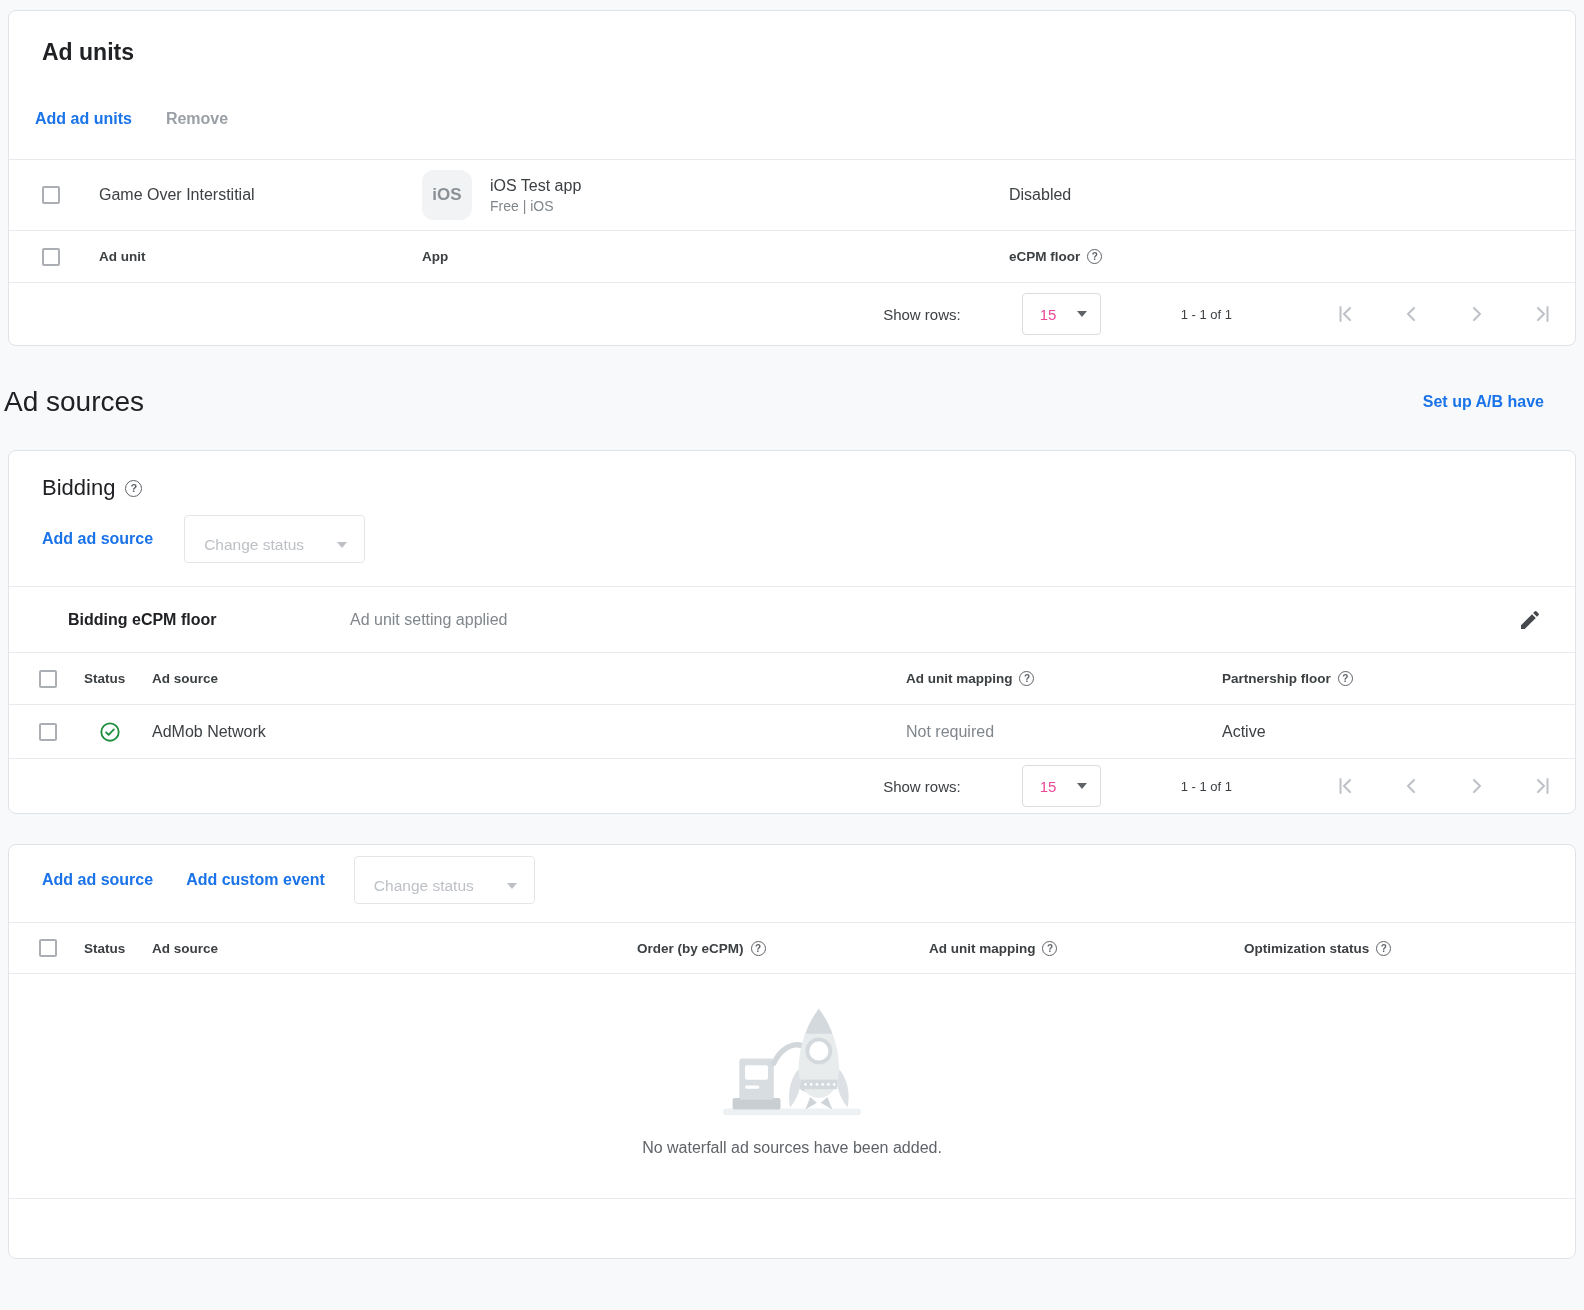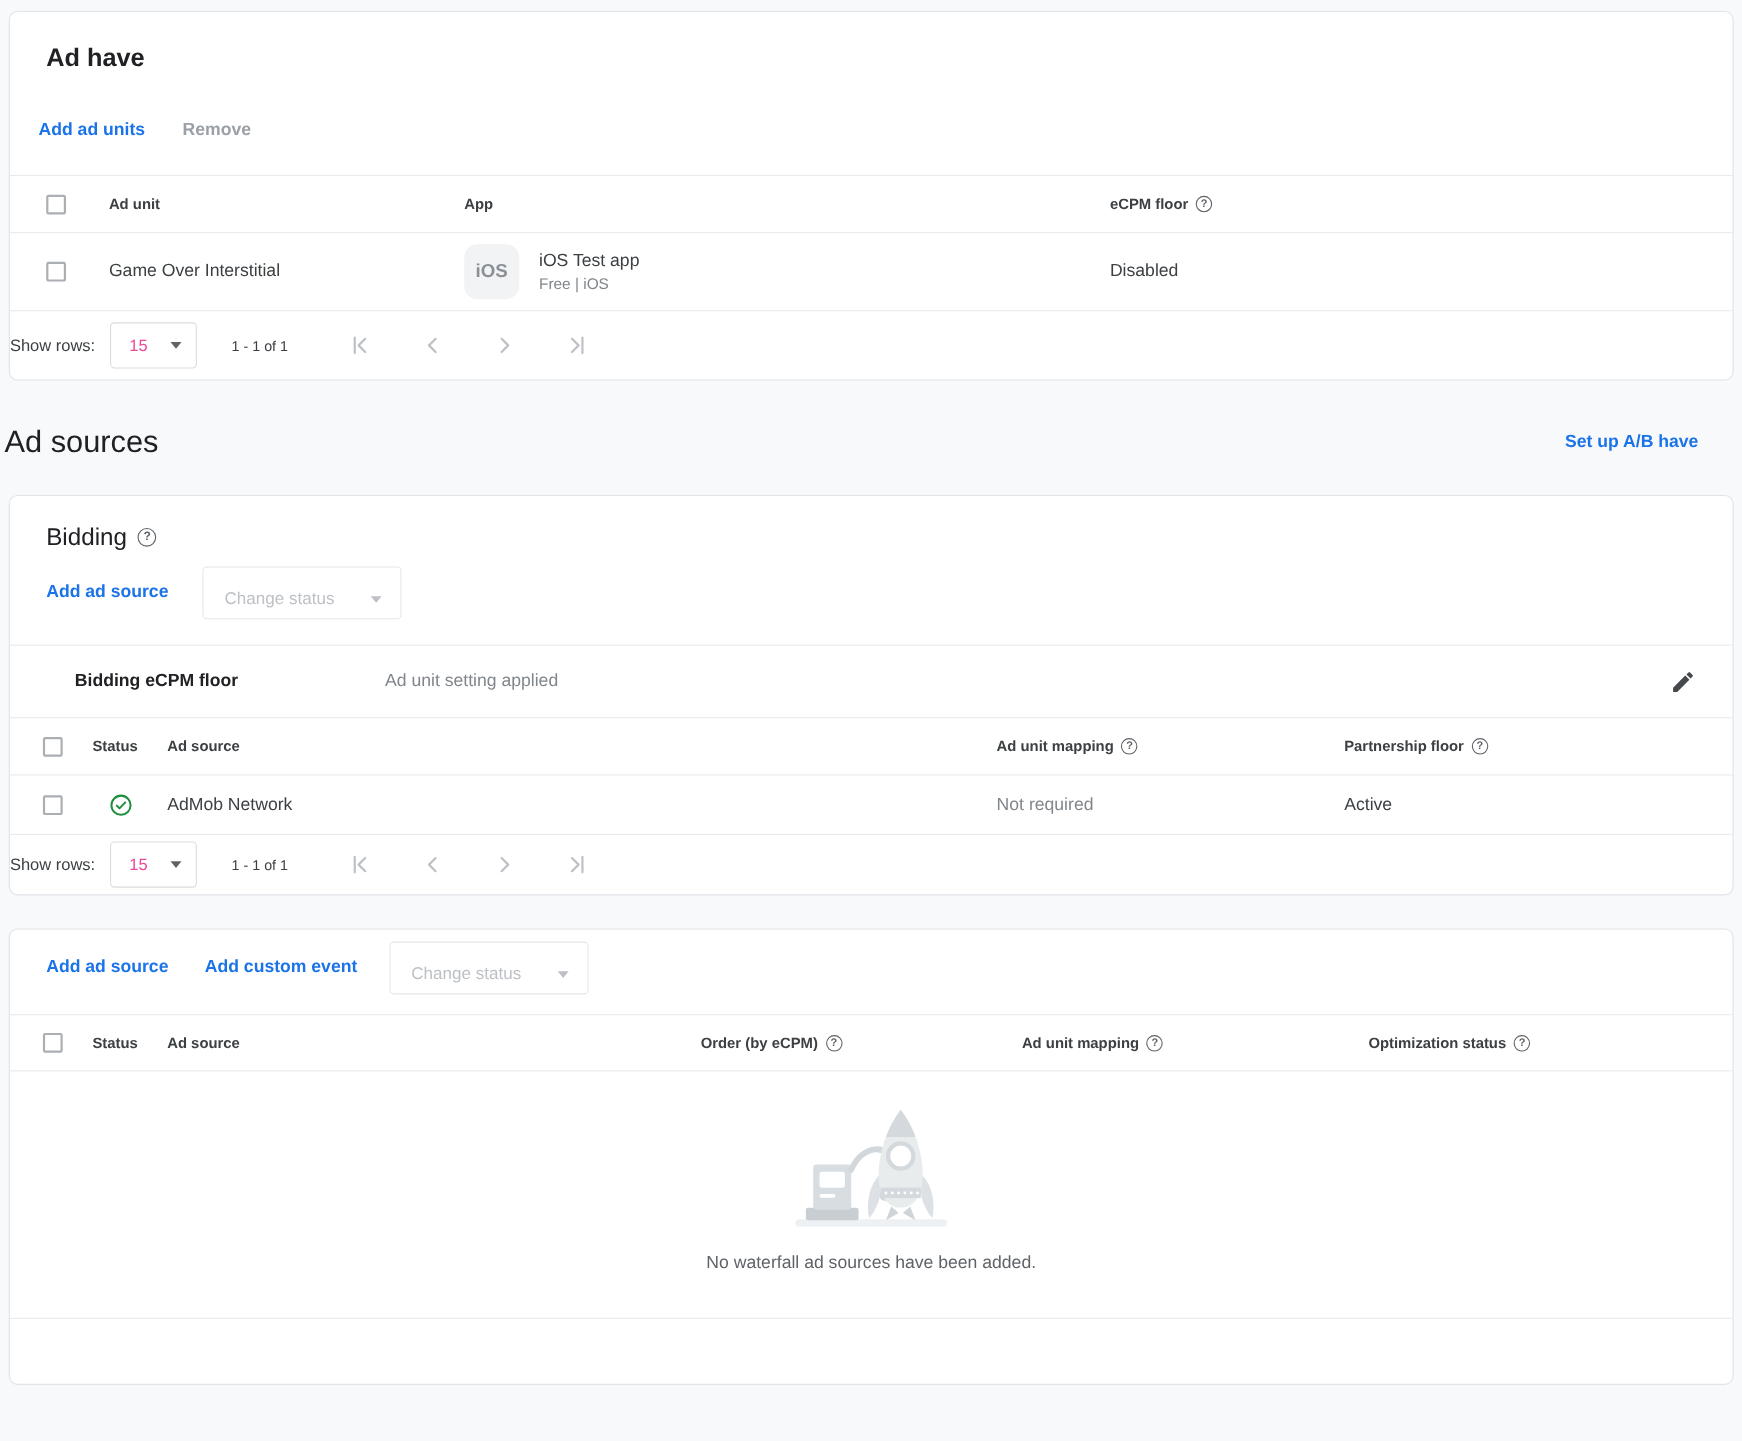--- a/index.html
+++ b/index.html
@@ -36,21 +36,21 @@
   .dd-caret {
     width:0; height:0; border-left:5px solid transparent; border-right:5px solid transparent;
     border-top:6px solid #bdc1c6;
   }
   .dd-caret.dark { border-top-color:#5f6368; }
   .t-row { display:flex; align-items:center; border-top:1px solid #e8eaed; }
   .th { font-size:13.5px; font-weight:bold; color:#3c4043; display:flex; align-items:center; }
   .td { font-size:16px; color:#3c4043; }
   .td-muted { font-size:16px; color:#80868b; }
   
-  .pag { display:flex; align-items:center; padding-right:20px; border-top:1px solid #e8eaed; }
+  .pag { display:flex; align-items:center; justify-content:flex-end; padding-right:20px; border-top:1px solid #e8eaed;gap:48px; }
   .pag-label { font-size:15px; color:#3c4043; margin-right:13px; }
   .pag-select {
     width:79px; height:42px; border:1px solid #dadce0; border-radius:4px;
     display:flex; align-items:center; justify-content:space-between;
     padding:0 13px 0 17px; margin-right:32px; font-size:15px; color:#ec4899; cursor:pointer;
   }
   .pag-range { font-size:13px; color:#3c4043; margin-right:53px; white-space:nowrap; }
   .pag-arrows { display:flex; align-items:center; gap:42px; }
   .pag-arrow { width:24px; height:24px; cursor:pointer; }
   .pag-arrow svg { width:24px; height:24px; stroke:#bdc1c6; stroke-width:2; fill:none; stroke-linecap:round; stroke-linejoin:round; }
@@ -115,51 +115,51 @@
   .empty-zone { height:225px; border-top:0; display:flex; flex-direction:column; align-items:center; }
   .empty-zone { border-top:1px solid #e8eaed; }
   .empty-illustration { margin-top:29px; }
   .empty-msg { font-size:16px; color:#5f6368; margin-top:17px; }
   .w-foot { height:60px; border-top:1px solid #e8eaed; }
 </style>
 </head>
 <body>
 
 <div class="card" id="ad-units-card">
-  <div class="au-title">Ad have</div>
+  <div class="au-title">Ad units</div>
   <div class="au-links">
     <span class="link">Add ad units</span>
     <span class="link-disabled">Remove</span>
-  </div>
-  <div class="t-row au-hrow">
-    <div class="au-c1">
-        <span class="checkbox"></span>
-      </div>
-    <div class="au-c2 th">Ad unit</div>
-    <div class="au-c3 th">App</div>
-    <div class="au-c4 th">
-      <span>eCPM floor</span>
-      <span class="help-icon"></span>
-    </div>
   </div>
   <div class="t-row au-drow">
     <div class="au-c1">
         <span class="checkbox"></span>
       </div>
     <div class="au-c2 td">Game Over Interstitial</div>
     <div class="au-c3">
       <div class="app-cell">
         <div class="app-icon">iOS</div>
         <div>
           <div class="app-name">iOS Test app</div>
           <div class="app-meta">Free | iOS</div>
         </div>
       </div>
     </div>
     <div class="au-c4 td">Disabled</div>
+  </div>
+  <div class="t-row au-hrow">
+    <div class="au-c1">
+        <span class="checkbox"></span>
+      </div>
+    <div class="au-c2 th">Ad unit</div>
+    <div class="au-c3 th">App</div>
+    <div class="au-c4 th">
+      <span>eCPM floor</span>
+      <span class="help-icon"></span>
+    </div>
   </div>
   <div class="pag au-foot">
     <span class="pag-label">Show rows:</span>
     <div class="pag-select">
       <span>15</span>
       <span class="dd-caret dark"></span>
     </div>
     <span class="pag-range">1 - 1 of 1</span>
     <div class="pag-arrows">
       <span class="pag-arrow"><svg viewBox="0 0 24 24">

